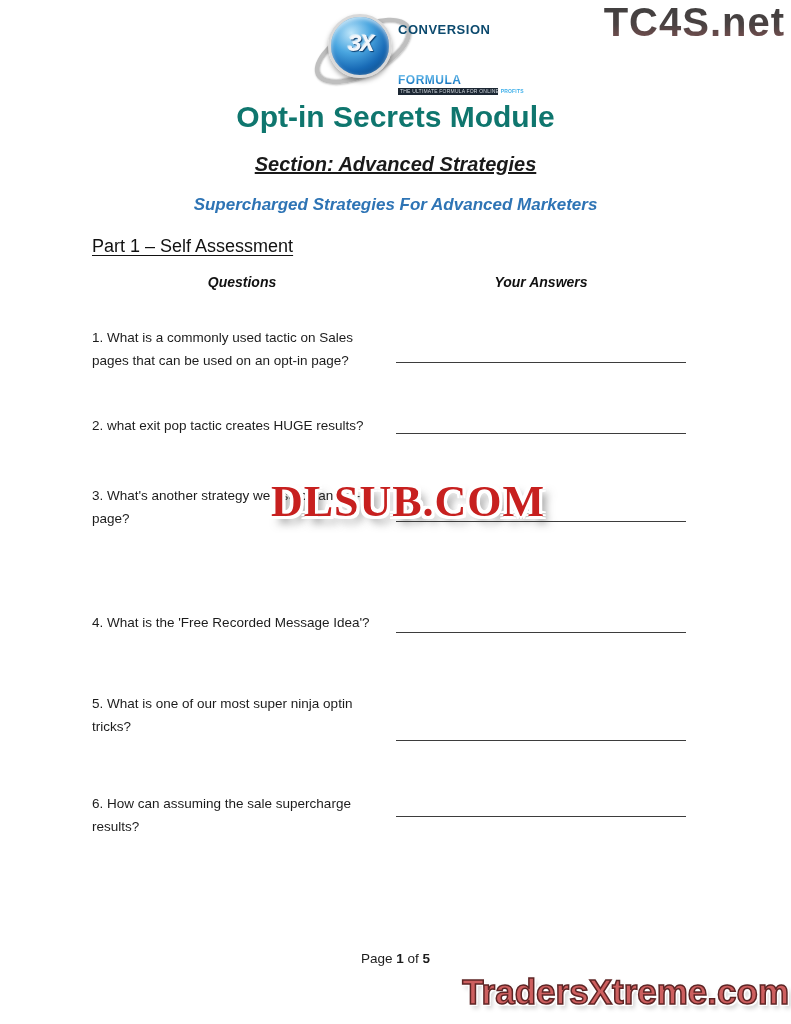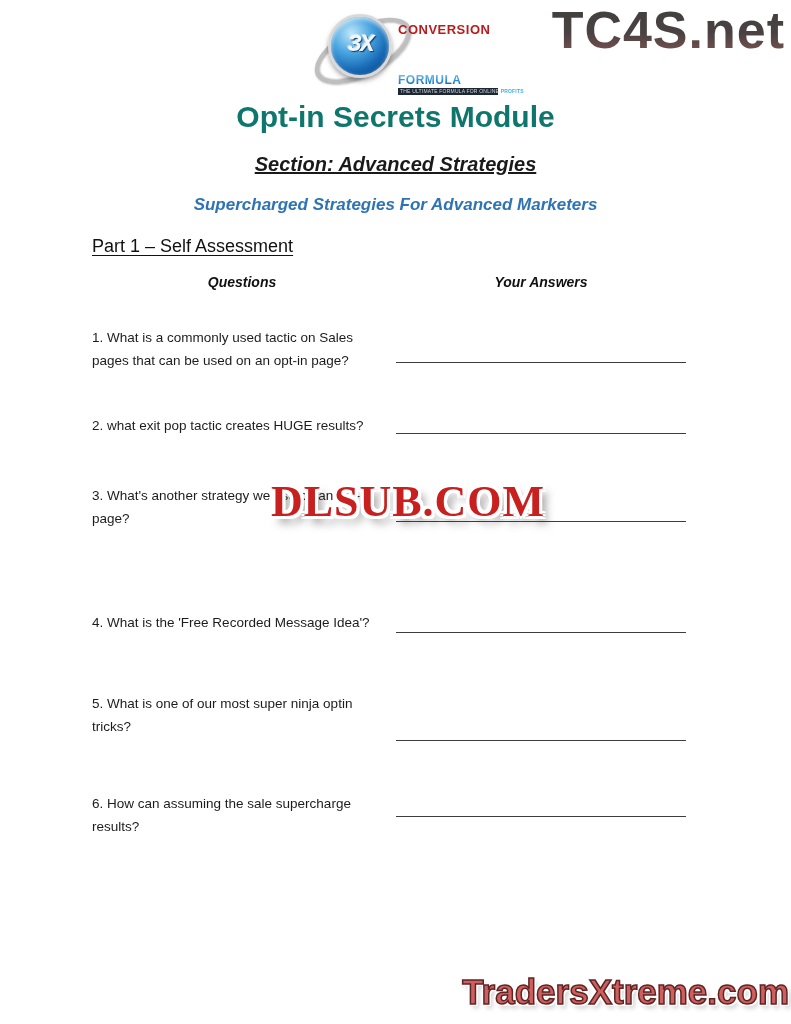--- a/index.html
+++ b/index.html
@@ -29,41 +29,41 @@
   .sphere-label{
     position:absolute;left:0;top:14px;width:100%;
     text-align:center;
     font-size:24px;font-weight:bold;font-style:italic;color:#f2f6fa;
     text-shadow:1px 1px 1px #0a3d6e, -1px -1px 1px rgba(255,255,255,.6);
     letter-spacing:-2px;
     font-family:Liberation Mono, monospace;
   }
   .logo-text{position:absolute;left:80px;top:12px;width:100px;}
   .logo-line1{
-    font-size:13px;font-weight:bold;color:#b91c1c;letter-spacing:.5px;
+    font-size:13px;font-weight:bold;color:#0c4a6e;letter-spacing:.5px;
     font-family:"Liberation Sans",sans-serif;
   }
   .logo-line2{
     font-size:12px;font-weight:bold;letter-spacing:.5px;line-height:1;
     color:#2a8fd4;
     background:linear-gradient(180deg,#7cc4ec 0%,#2a8fd4 55%,#0e5fa8 100%);
     -webkit-background-clip:text;background-clip:text;margin-top:37px;
     -webkit-text-fill-color:transparent;
   }
   .logo-tagline{
     margin-top:2px;background:#1c2733;color:#cfd6dd;
     font-size:5px;line-height:7px;padding:0 2px;white-space:pre;
     letter-spacing:.2px;
   }
   .logo-tagline .accent{color:#3fb0ea;font-weight:bold;}
 
   
   .tc4s{
     position:absolute;top:0px;right:6px;
-    font-size:52px;font-weight:bold;letter-spacing:1px;
+    font-size:40px;font-weight:bold;letter-spacing:1px;
     font-family:"Liberation Sans",sans-serif;
     background:linear-gradient(180deg,#3f3f3f 0%,#4a4242 55%,#8a5555 100%);
     -webkit-background-clip:text;background-clip:text;
     -webkit-text-fill-color:transparent;
   }
 
   
   .doc-title{
     position:absolute;top:100px;left:0;width:100%;
     text-align:center;font-size:30px;font-weight:bold;color:#0f766e;
@@ -182,16 +182,17 @@
     <div class="answer-line" style="top:48px"></div>
   </div>
 
   <div class="qa-row" style="top:792px">
     <div class="question">6. How can assuming the sale supercharge results?</div>
     <div class="answer-line" style="top:24px"></div>
   </div>
 
   <div class="dlsub">DLSUB.COM</div>
 
+  <div class="footer"><span>Page </span><span class="bold">1</span><span> of </span><span class="bold">5</span></div>
 
   <div class="traders">TradersXtreme.com</div>
 
 </div>
 
 </body></html>

